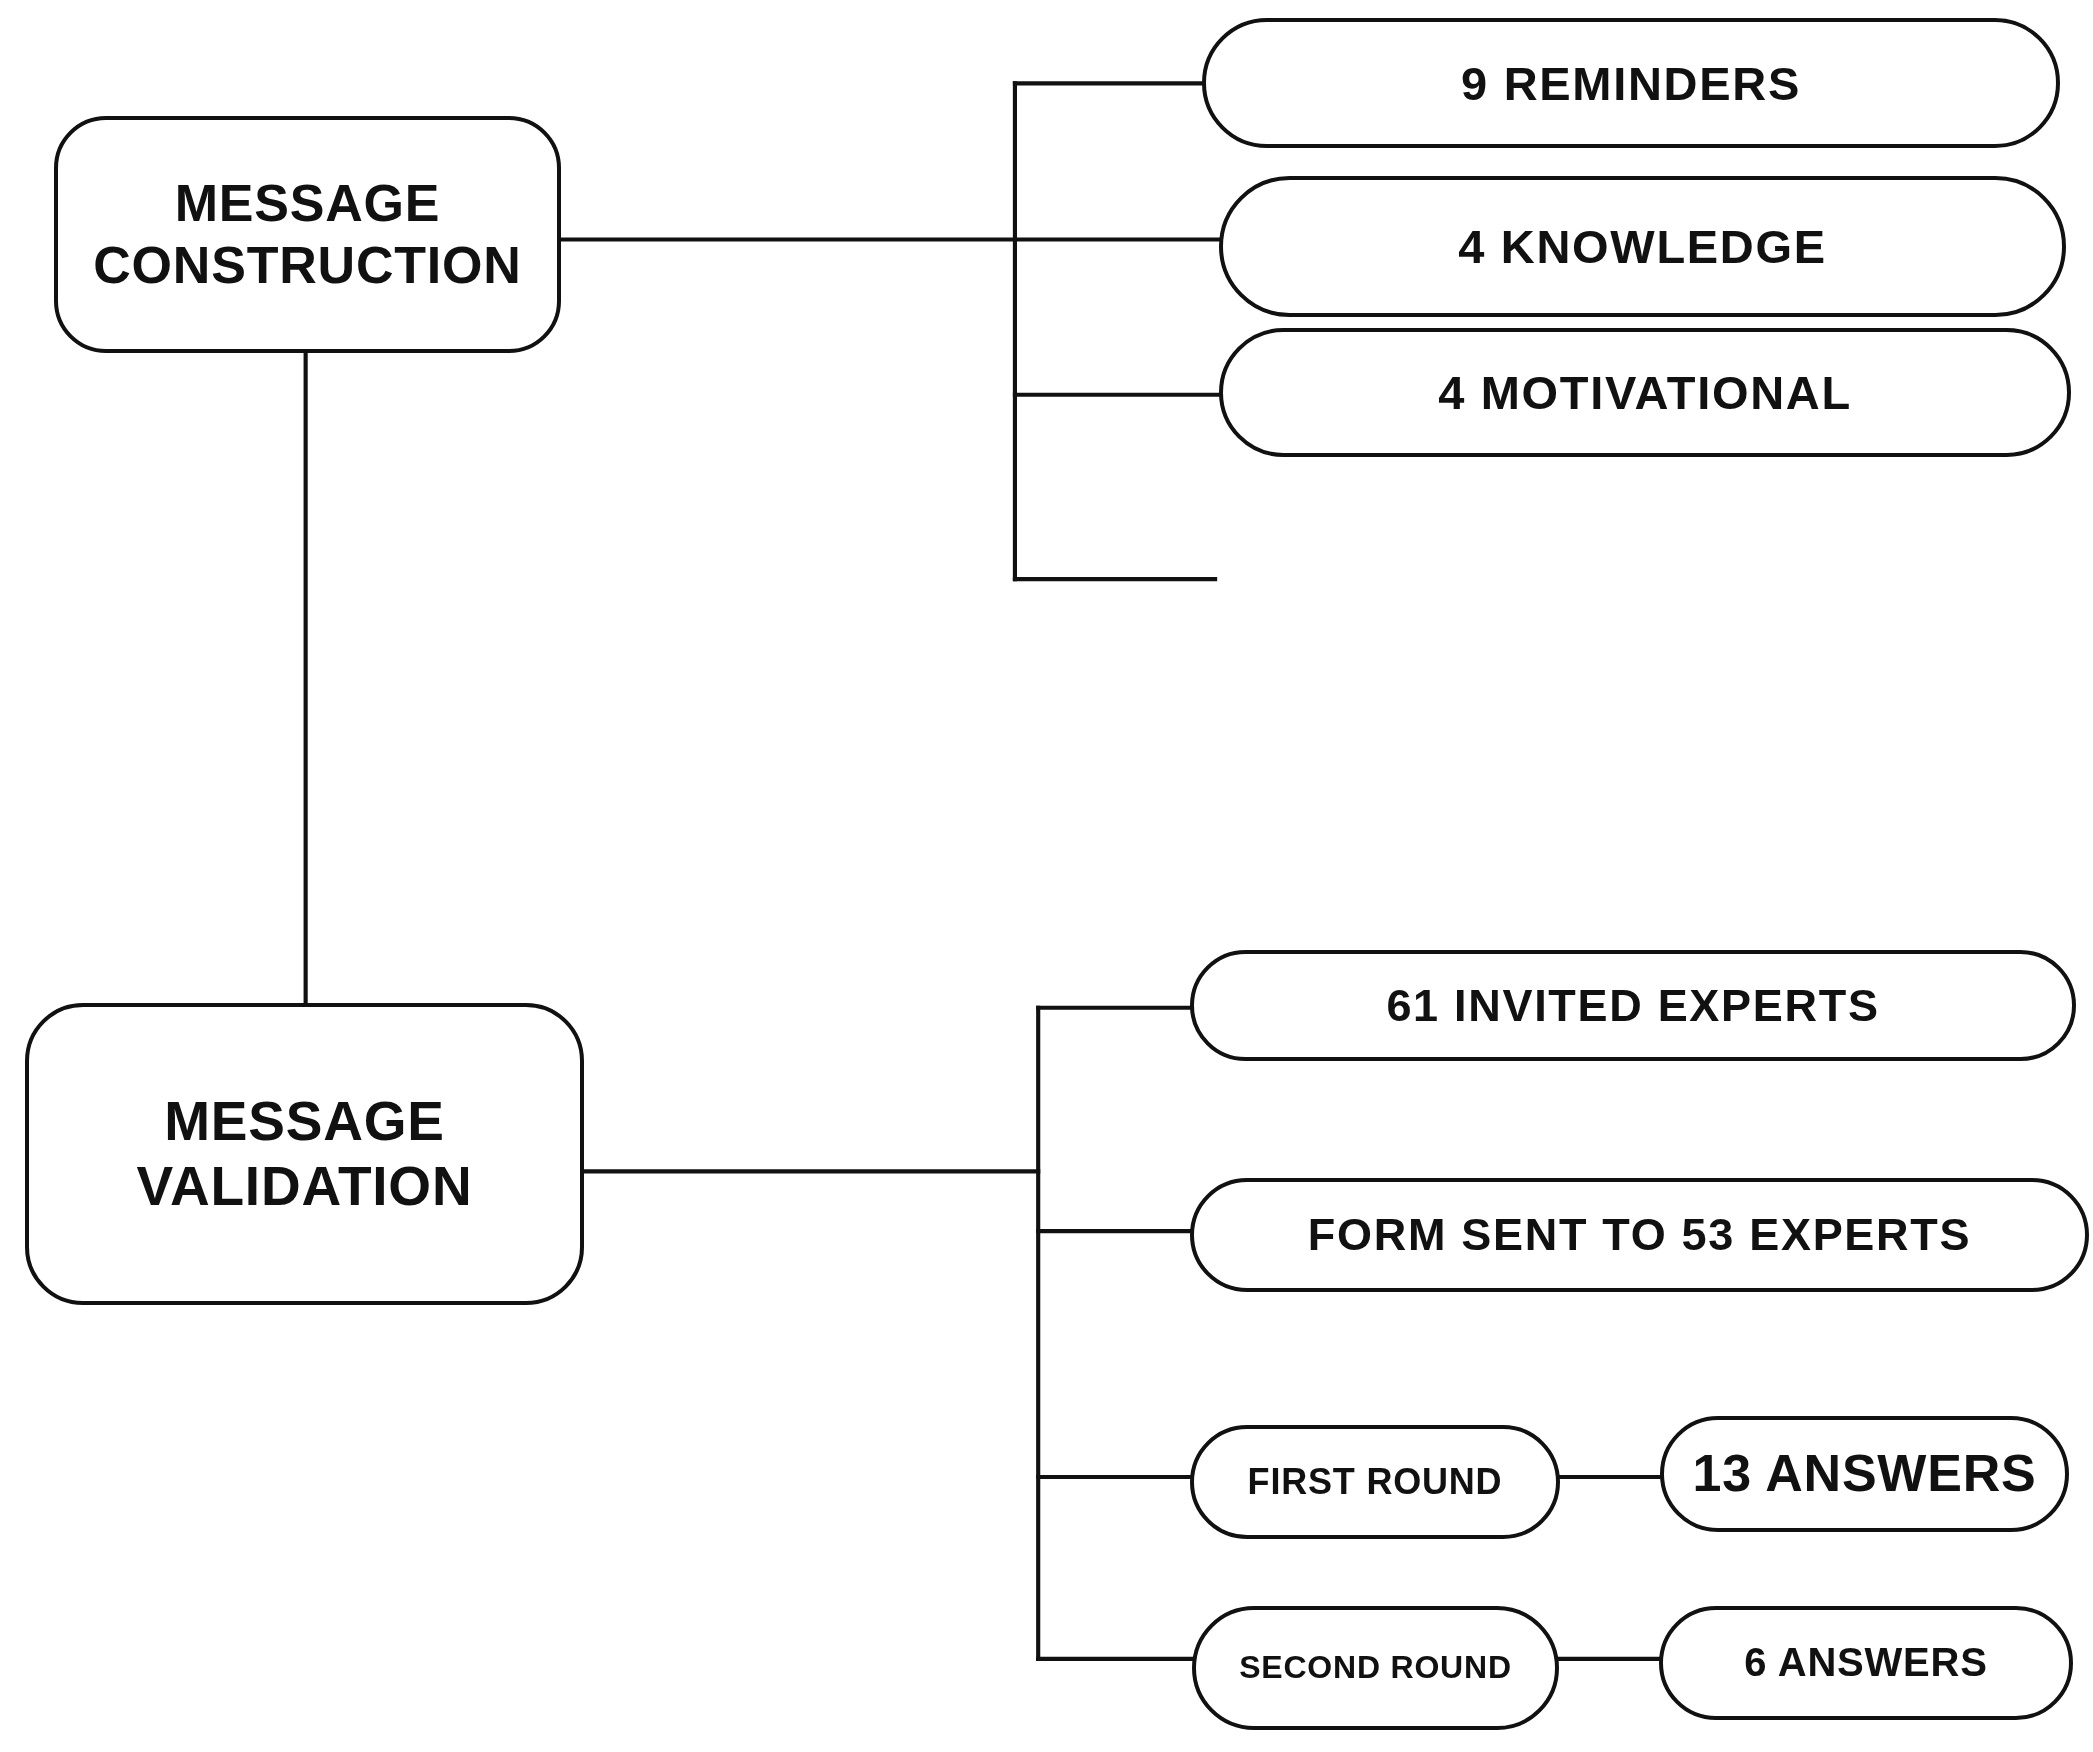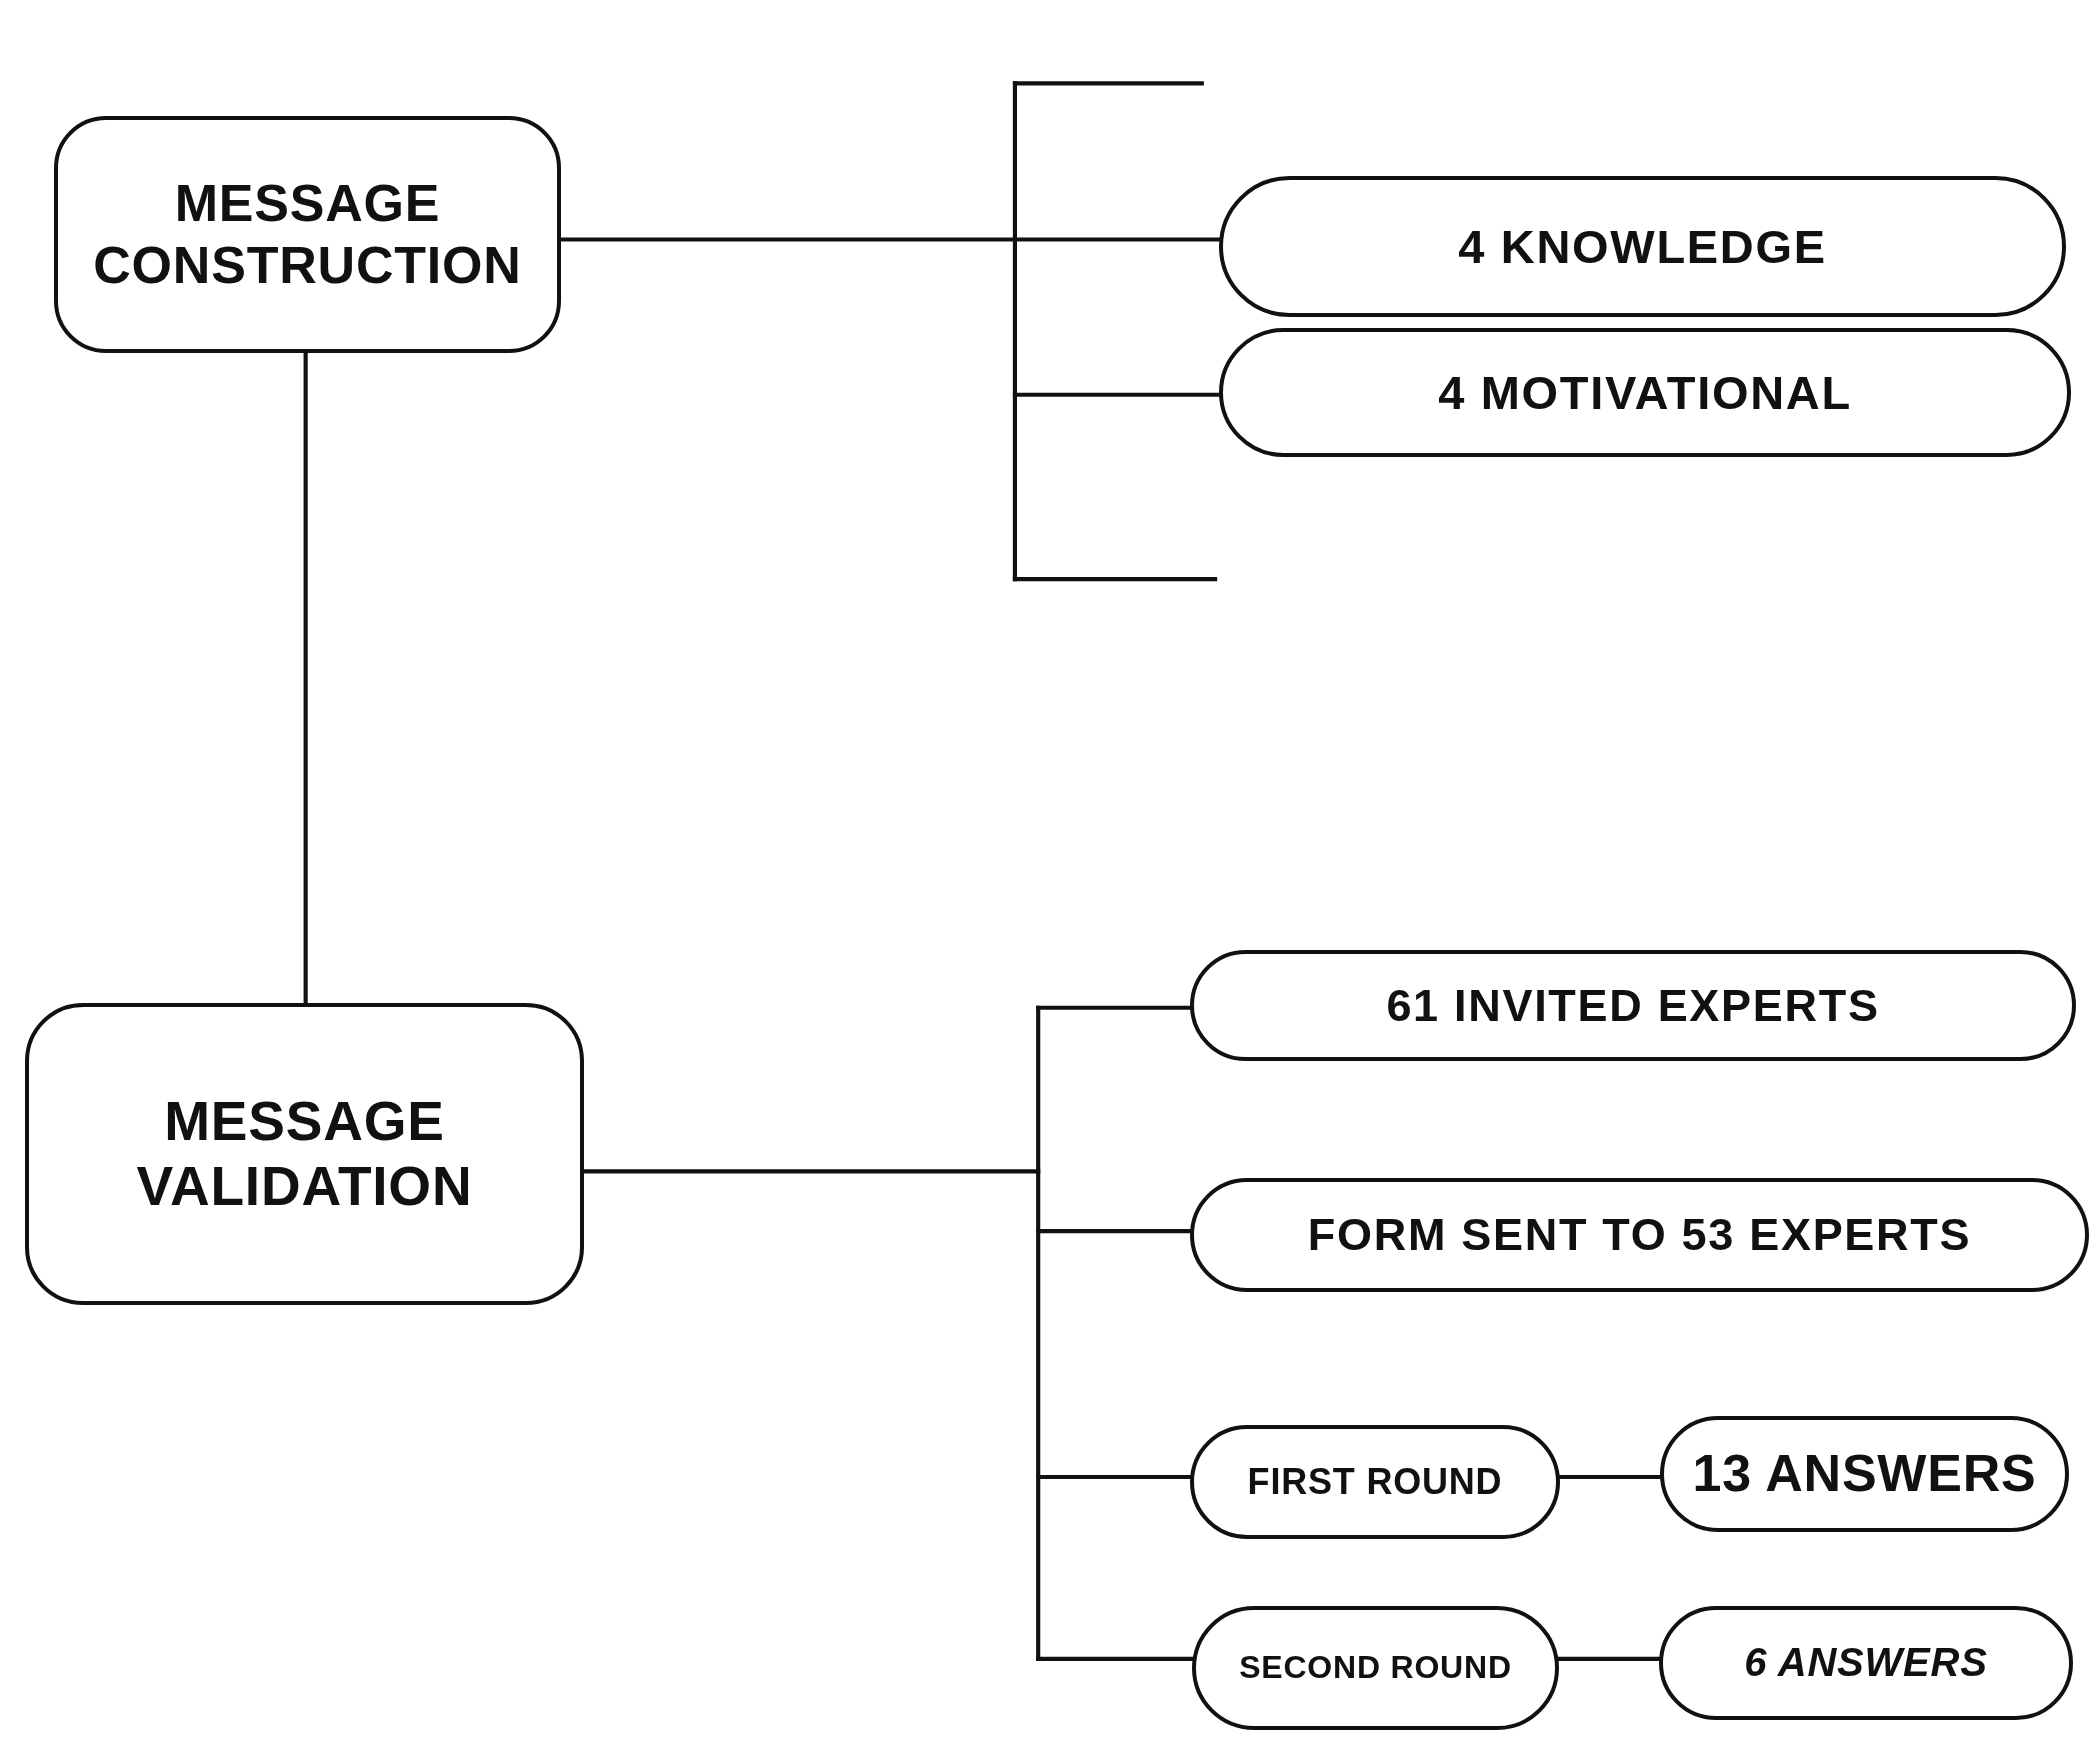--- a/index.html
+++ b/index.html
@@ -89,20 +89,23 @@
   </svg>
 
   <div class="node root-box" style="left:25px; top:1003px; width:559px; height:302px; border-radius:58px; font-size:55px;">
     <span class="lbl">MESSAGE VALIDATION</span>
   </div>
 
   <div class="node root-box" style="left:54px; top:116px; width:507px; height:237px;">
     <span class="lbl">MESSAGE CONSTRUCTION</span>
   </div>
 
+  <div class="node pill fs-big" style="left:1202px; top:18.3px; width:858px; height:130px;">
+    <span class="lbl">9 REMINDERS</span>
+  </div>
 
   <div class="node pill fs-big" style="left:1219px; top:176px; width:847px; height:141px;">
     <span class="lbl">4 KNOWLEDGE</span>
   </div>
 
   <div class="node pill fs-big" style="left:1219px; top:328px; width:852px; height:129px;">
     <span class="lbl">4 MOTIVATIONAL</span>
   </div>
 
 
@@ -119,18 +122,18 @@
   </div>
 
   <div class="node pill fs-ans1" style="left:1660px; top:1416px; width:409px; height:116px;">
     <span class="lbl">13 ANSWERS</span>
   </div>
 
   <div class="node pill fs-round2" style="left:1192px; top:1606px; width:367px; height:124px;">
     <span class="lbl">SECOND ROUND</span>
   </div>
 
-  <div class="node pill fs-ans2" style="left:1659px; top:1606px; width:414px; height:114px;font-style:italic;">
+  <div class="node pill fs-ans2" style="left:1659px; top:1606px; width:414px; height:114px;">
     <span class="lbl">6 ANSWERS</span>
   </div>
 
 </div>
 
 
 </body></html>

